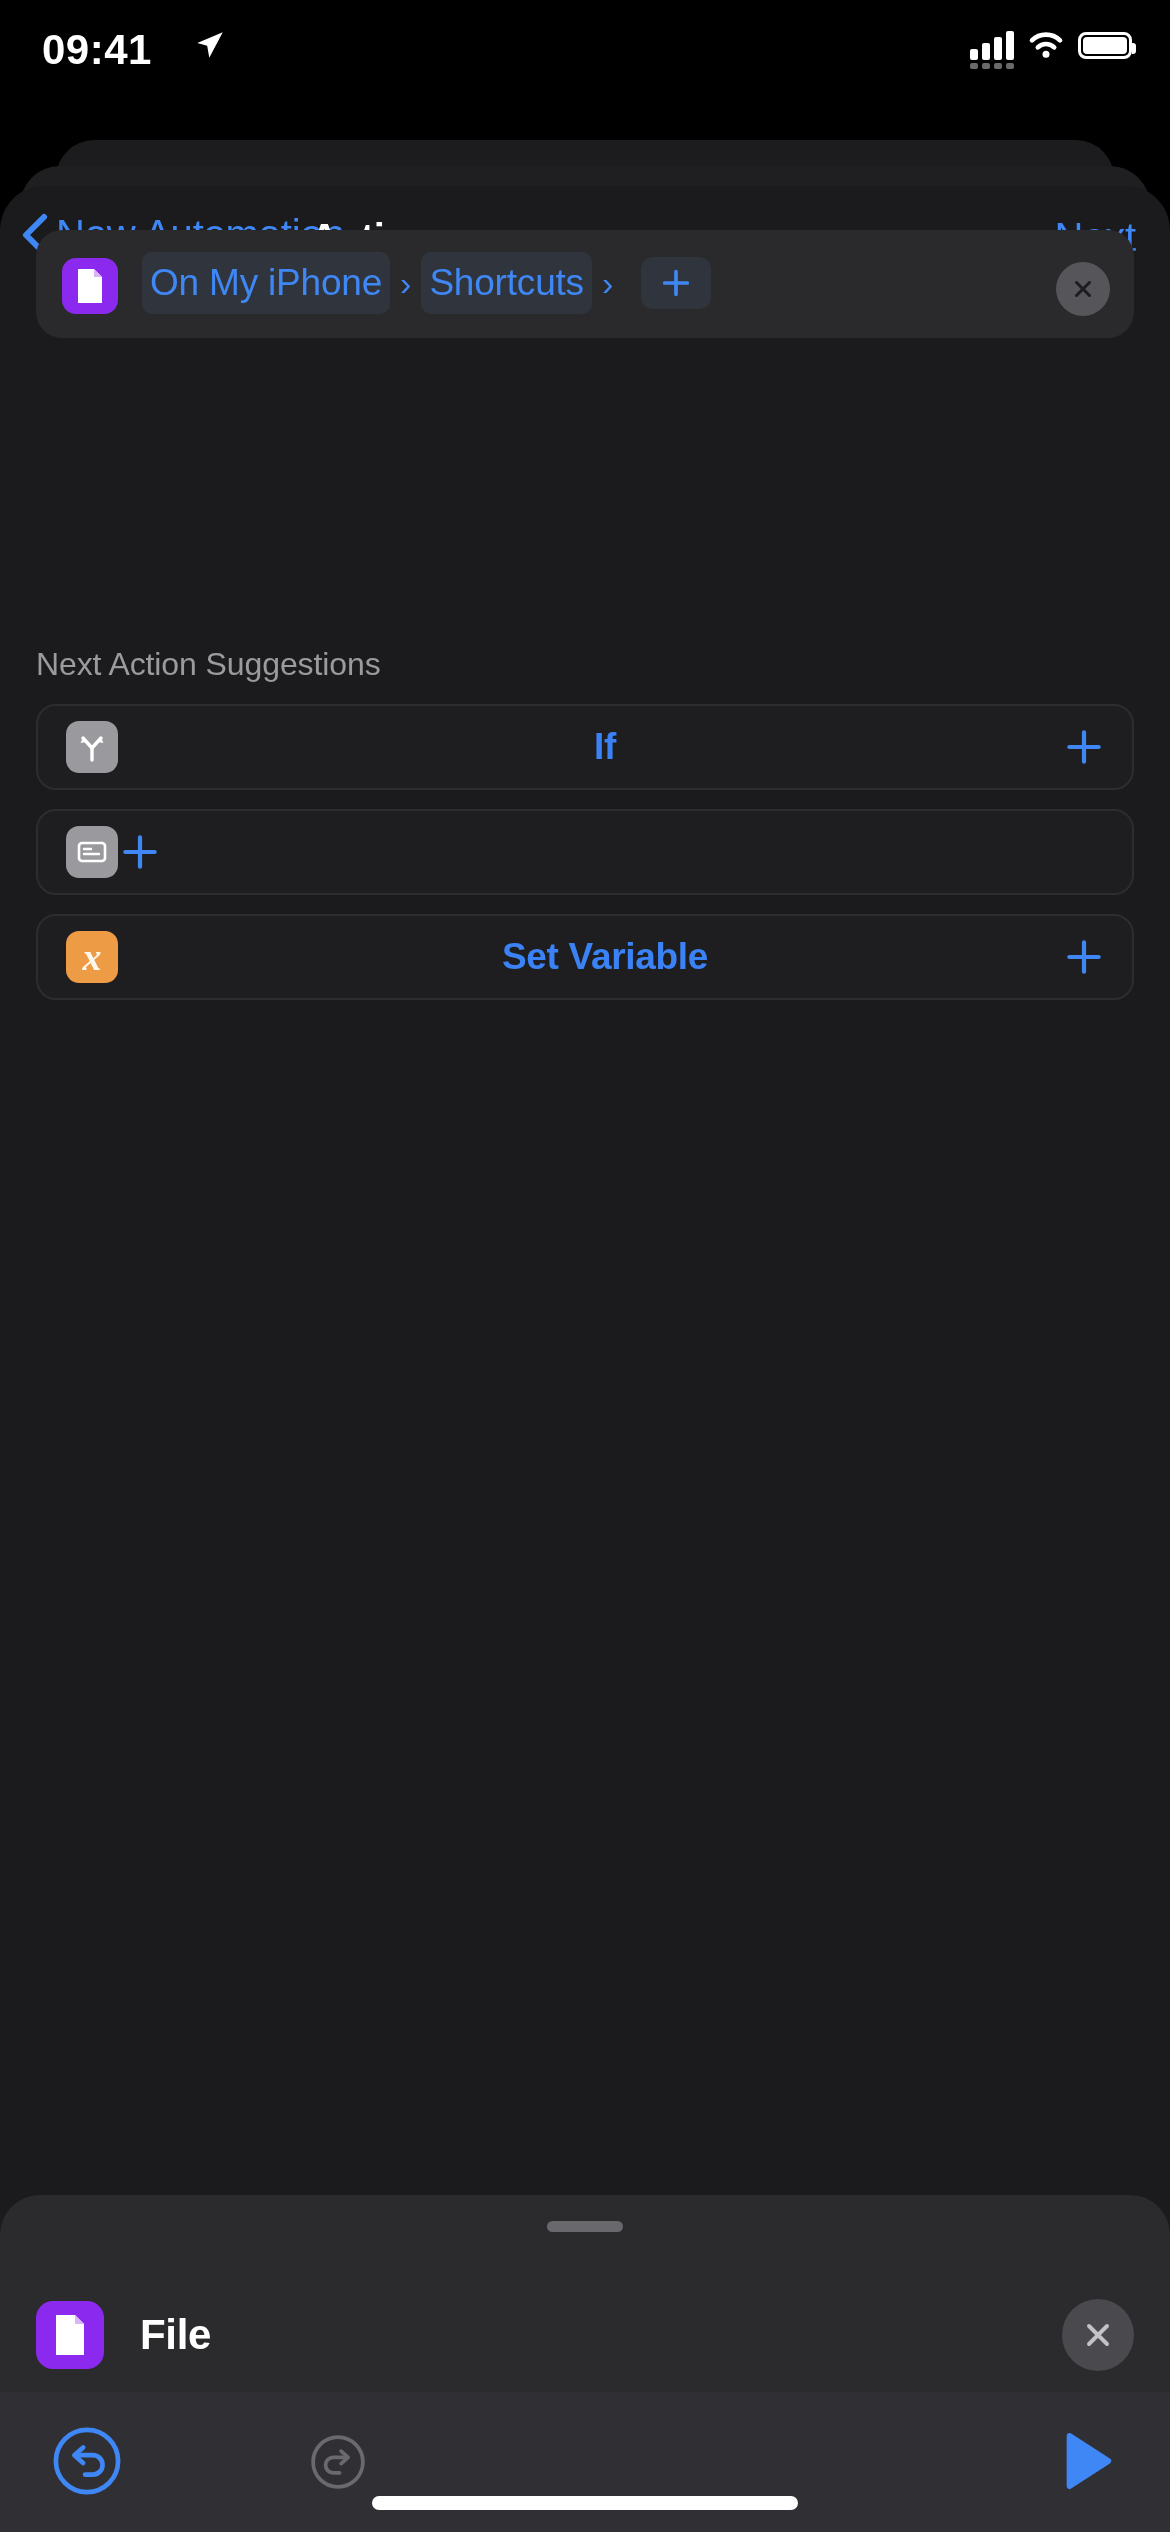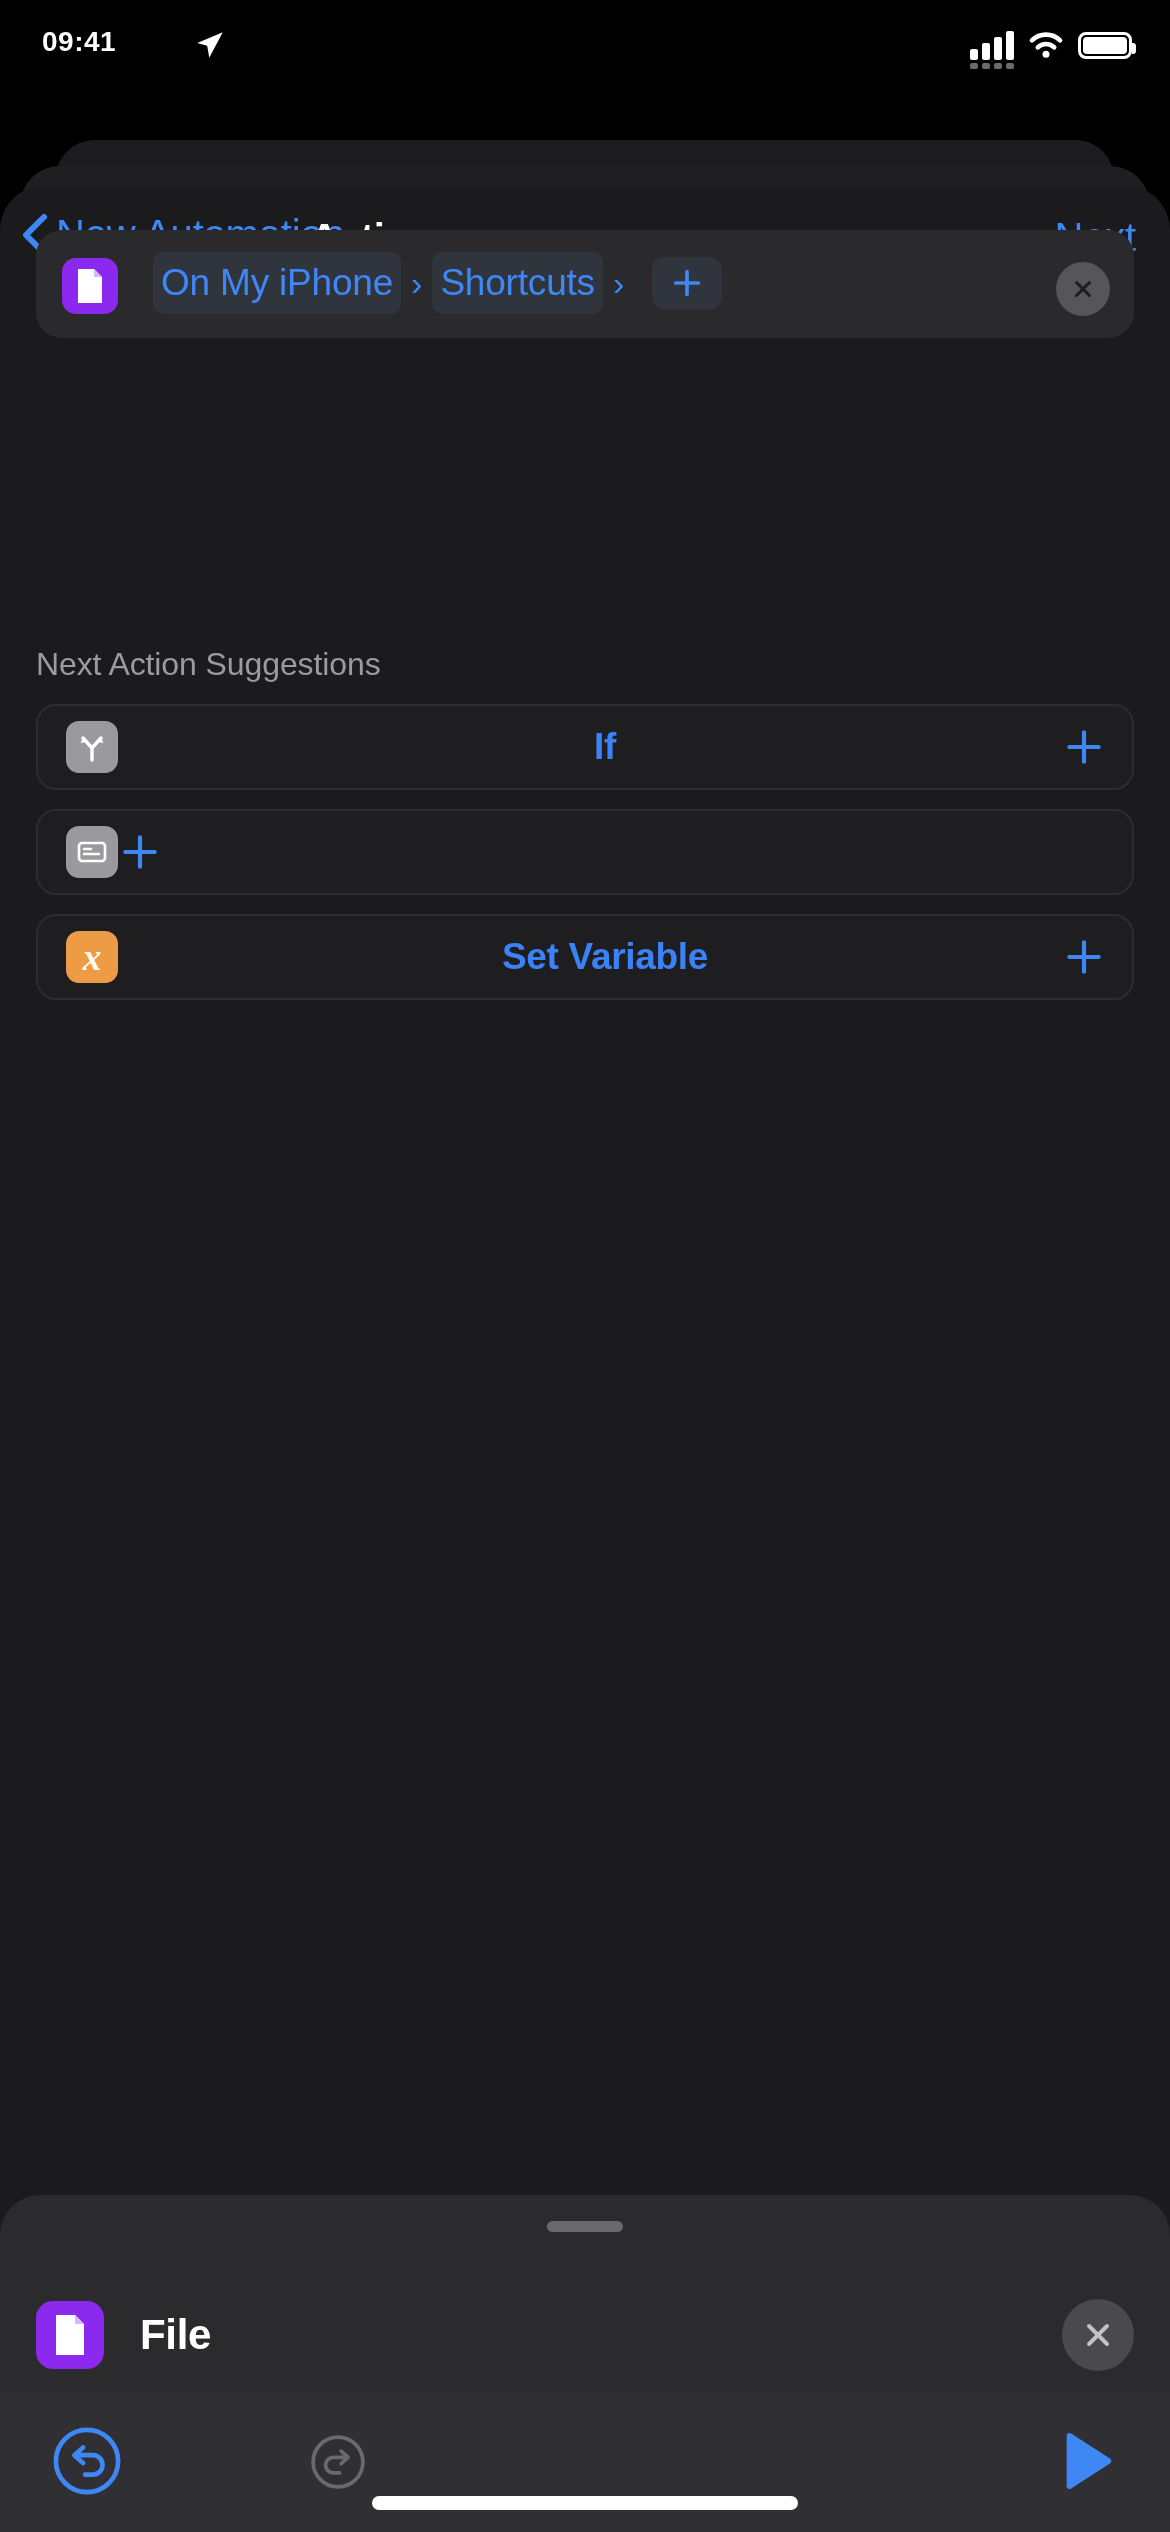--- a/index.html
+++ b/index.html
@@ -12,21 +12,21 @@
     position:relative;
   }
 
   
   .statusbar {
     position:absolute; top:0; left:0; width:1170px; height:104px;
     background:#000;
   }
   .sb-time {
     position:absolute; left:42px; top:26px;
-    font-size:28px; font-weight:700; color:#fff;
+    font-size:42px; font-weight:700; color:#fff;
     letter-spacing:0.5px;
   }
   .sb-loc { position:absolute; left:193px; top:28px; width:34px; height:34px; }
   .sb-right {
     position:absolute; right:38px; top:30px;
     display:flex; align-items:center; gap:14px;
   }
   .sig { display:flex; align-items:flex-end; gap:4px; height:30px; }
   .sig i { display:block; width:8px; background:#fff; border-radius:2px; }
   .sig i:nth-child(1){ height:11px; }
@@ -92,21 +92,21 @@
     display:flex; align-items:flex-start;
   }
   .file-chip {
     width:56px; height:56px; border-radius:14px;
     background:#8b2aee;
     display:flex; align-items:center; justify-content:center;
     flex:0 0 auto; margin-top:6px;
   }
   .file-chip svg { width:30px; height:38px; }
   .card-body {
-    flex:1 1 auto; padding-left:35px; padding-right:12px;
+    flex:1 1 auto; padding-left:24px; padding-right:12px;
     display:flex; flex-wrap:wrap; align-items:center;
     row-gap:13px;
   }
   .token {
     background:#30353d; border-radius:10px;
     color:#3f87f5; font-size:37px; line-height:62px;
     padding:0 8px; display:inline-block;
     letter-spacing:-0.2px;
   }
   .chev-sep {

